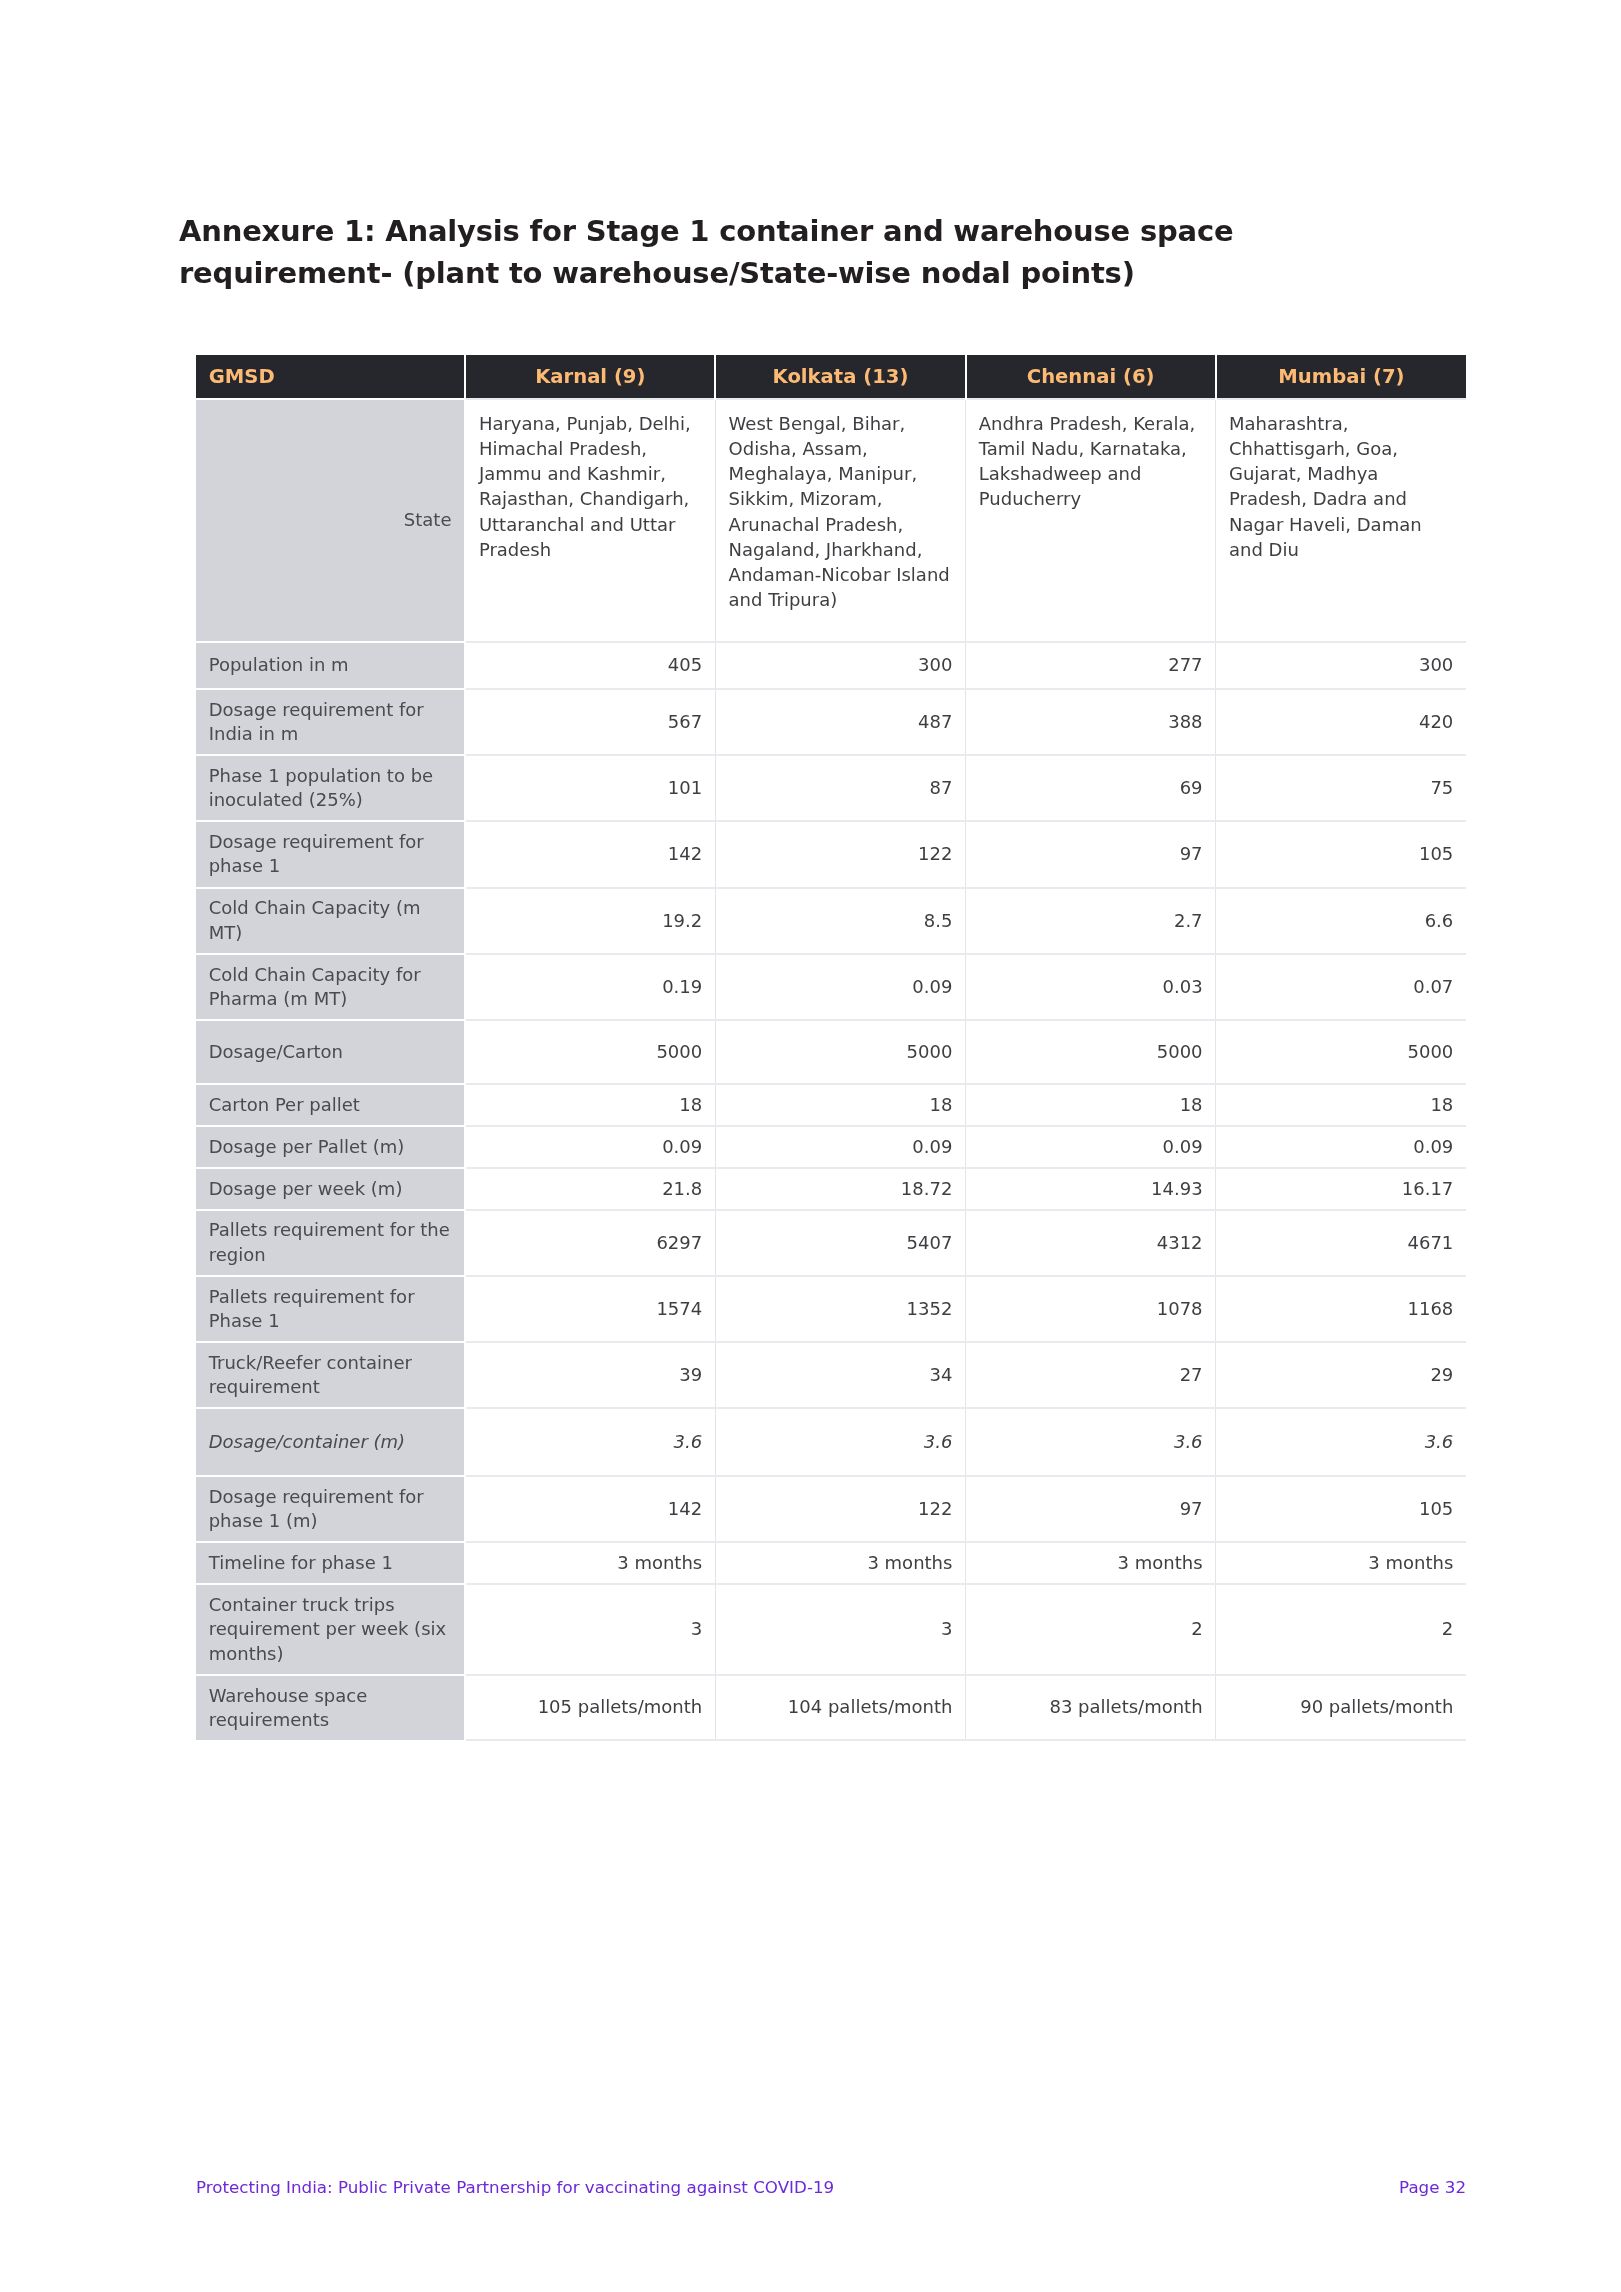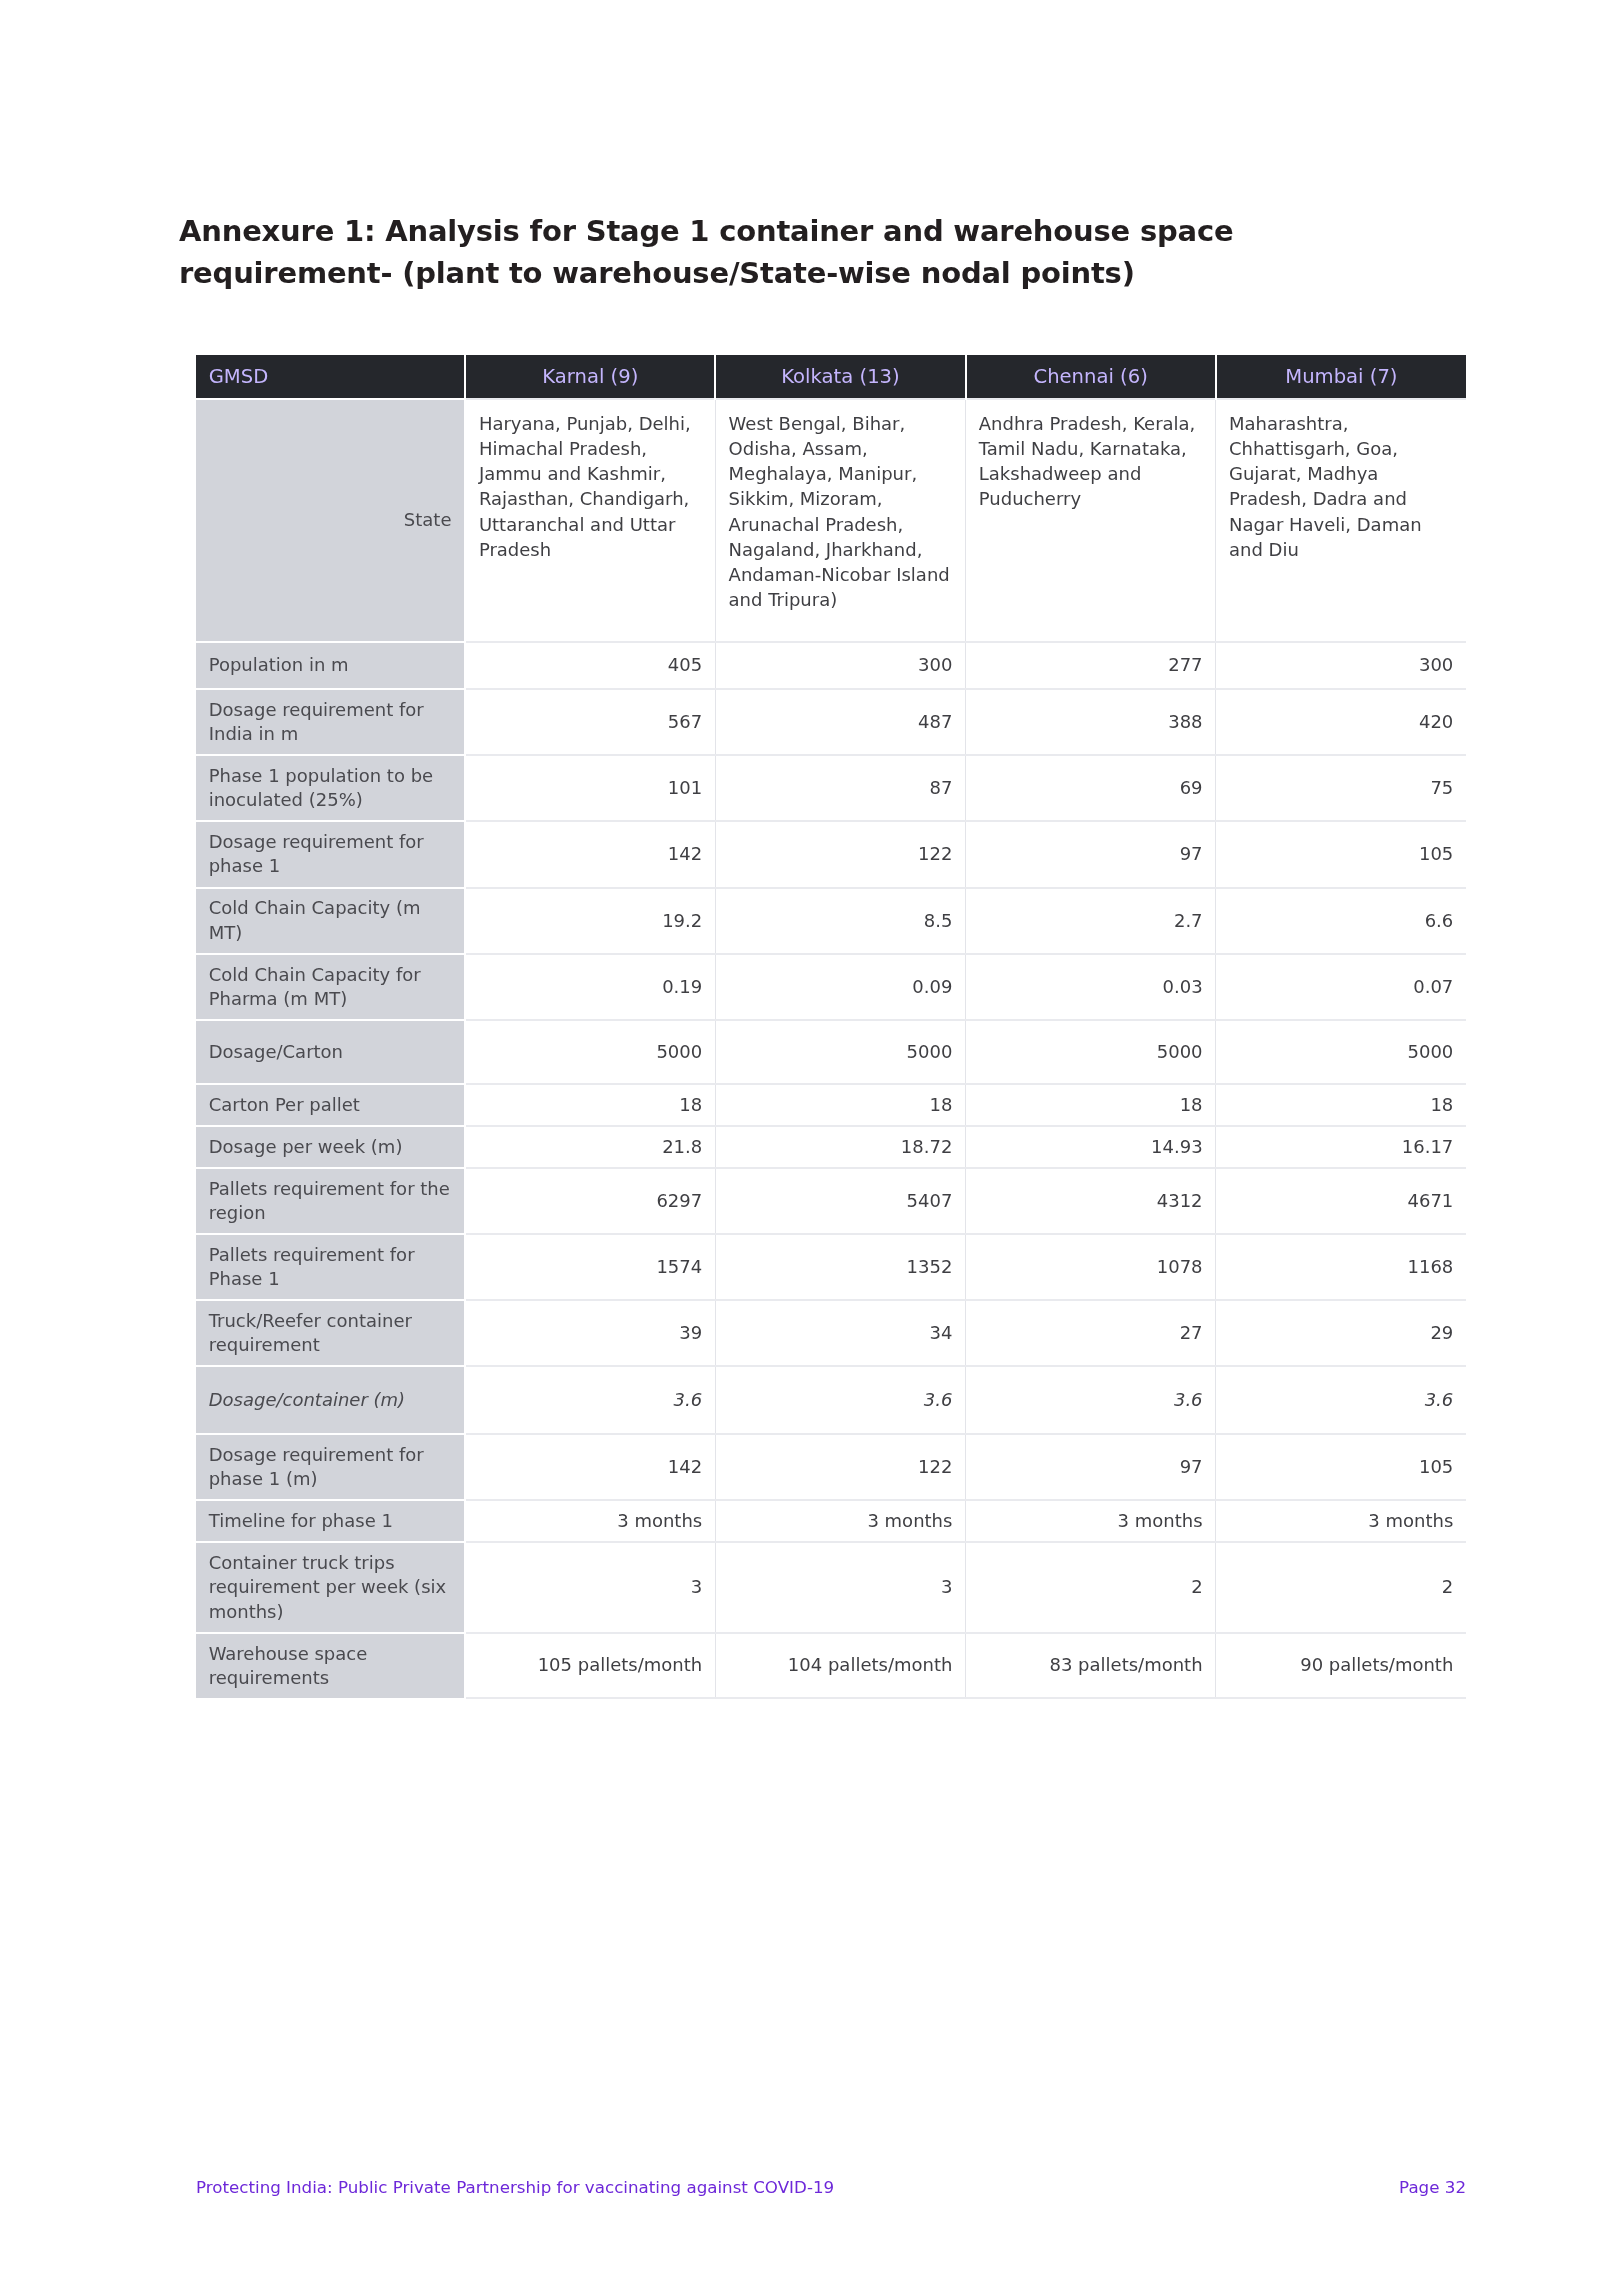--- a/index.html
+++ b/index.html
@@ -48,22 +48,22 @@
     table-layout: fixed;
     width: 1270px;
     font-size: 18px;
     color: #3f3f43;
   }
   table.annex col.c-label { width: 269px; }
   table.annex col.c-data  { width: 250px; }
 
   table.annex thead th {
     background: #25272c;
-    color: #c4b5fd;
-    font-weight: normal;
+    color: #fdba74;
+    font-weight: bold;
     font-size: 19.6px;
     height: 39px;
     padding: 2px 12.7px;
     border-right: 2px solid #ffffff;
     vertical-align: middle;
     margin-top: 40px;
   }
   table.annex thead th:last-child { border-right: none; }
   table.annex thead th.lbl { text-align: left; }
   table.annex thead th.ctr { text-align: center; }
@@ -198,20 +198,27 @@
             <td>5000</td>
           </tr>
           <tr style="height: 37px;">
             <th class="rowlabel">Carton Per pallet</th>
             <td>18</td>
             <td>18</td>
             <td>18</td>
             <td>18</td>
           </tr>
           <tr style="height: 37px;">
+            <th class="rowlabel">Dosage per Pallet (m)</th>
+            <td>0.09</td>
+            <td>0.09</td>
+            <td>0.09</td>
+            <td>0.09</td>
+          </tr>
+          <tr style="height: 37px;">
             <th class="rowlabel">Dosage per week (m)</th>
             <td>21.8</td>
             <td>18.72</td>
             <td>14.93</td>
             <td>16.17</td>
           </tr>
           <tr style="height: 54px;">
             <th class="rowlabel">Pallets requirement for the region</th>
             <td>6297</td>
             <td>5407</td>

